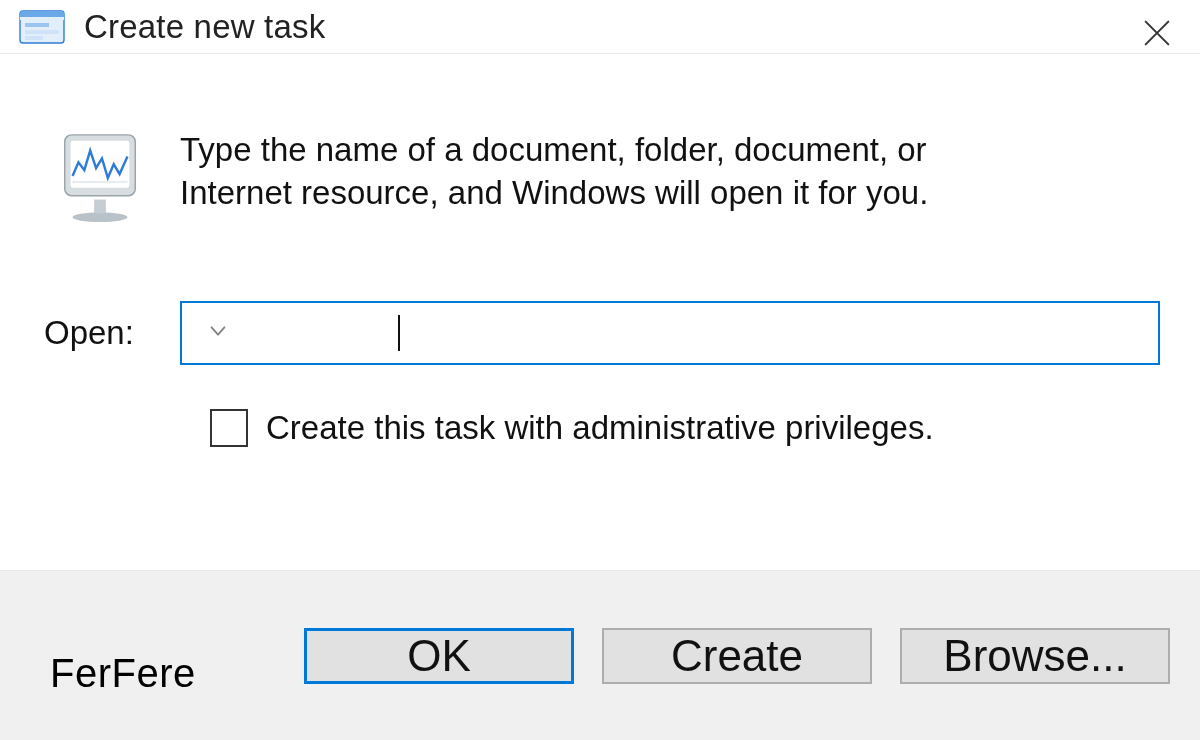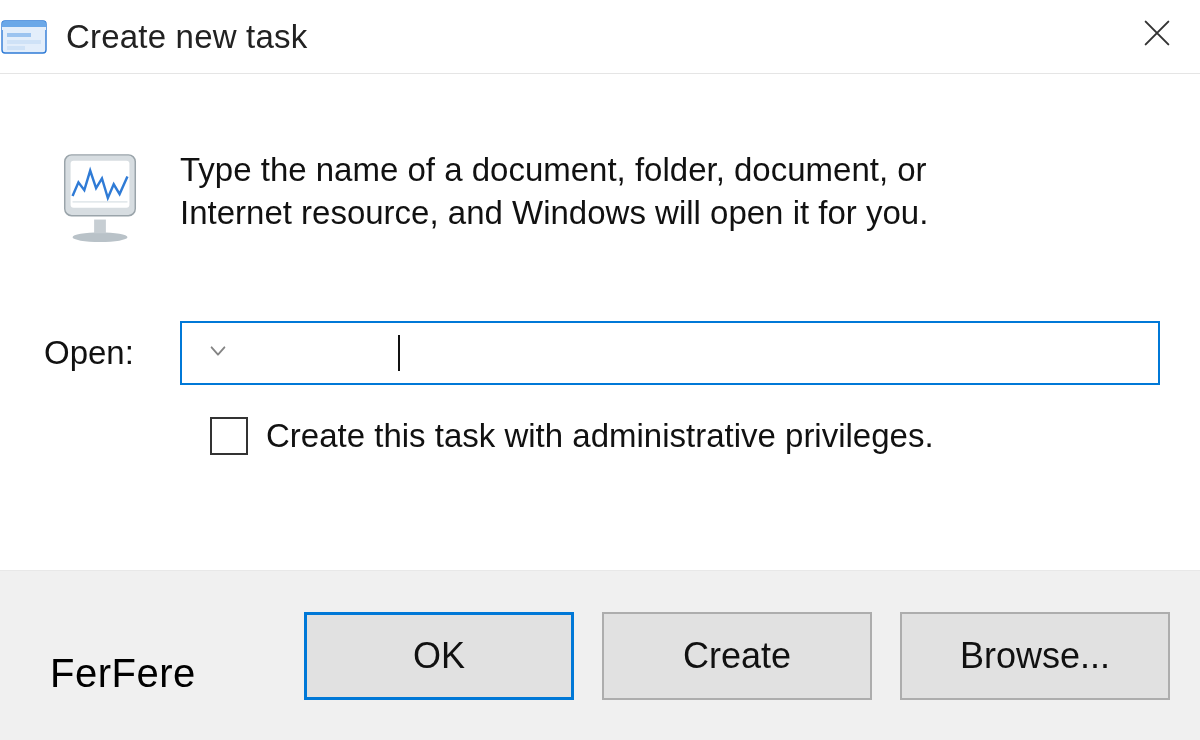--- a/index.html
+++ b/index.html
@@ -5,23 +5,24 @@
     * { margin: 0; padding: 0; box-sizing: border-box; }
     html, body { width: 1200px; height: 740px; overflow: hidden; }
     body {
       font-family: "Segoe UI", Arial, sans-serif;
       background: #ffffff;
       color: #1a1a1a;
     }
     .window { width: 1200px; height: 740px; position: relative; background: #ffffff; }
     
     .titlebar {
-      height: 74px;
+      height: 54px;
       display: flex;
       align-items: center;
+      padding-left: 18px;
       border-bottom: 1px solid #e5e5e5;
       position: relative;
     }
     .titlebar-icon {
       width: 48px; height: 36px; position: relative; margin-right: 18px;
     }
     .titlebar-icon svg { width: 100%; height: 100%; display:block; }
     .titlebar-title { font-size: 33px; color: #222; letter-spacing: 0.2px; }
     .close-btn {
       position: absolute; right: 0; top: 0; width: 86px; height: 70px;
@@ -63,37 +64,37 @@
       animation: blink 1s steps(1) infinite;
     }
     @keyframes blink { 50% { opacity: 0; } }
     .combo-drop {
       width: 36px; height: 100%; display:flex; align-items:center; justify-content:center;
       color:#848484; cursor:pointer;
     }
     .combo-drop svg { width: 22px; height: 22px; }
     
     .checkbox-row {
-      display:flex; align-items:flex-end; margin-top: 32px; padding-left: 170px;
+      display:flex; align-items:flex-end; margin-top: 44px; padding-left: 170px;
     }
     .checkbox {
       width: 38px; height: 38px; border: 2px solid #333; background:#fff; margin-right: 18px;
       flex: 0 0 38px; cursor:pointer;
     }
     .checkbox-label { font-size: 33px; color:#111; }
     
     .footer {
       position:absolute; left:0; right:0; bottom:0; height: 170px;
       background:#f0f0f0; border-top: 1px solid #e8e8e8;
       display:flex; align-items:center; justify-content:flex-end;
       padding-right: 30px; gap: 28px;
     }
     .footer-btn {
-      width: 270px; height: 88px; background:#e1e1e1; border:2px solid #adadad;
-      font-size: 36px; color:#111; display:flex; align-items:center; justify-content:center;
+      width: 270px; height: 56px; background:#e1e1e1; border:2px solid #adadad;
+      font-size: 44px; color:#111; display:flex; align-items:center; justify-content:center;
       cursor:pointer;
     }
     .footer-btn.primary { border:3px solid #0078d7; background:#e1e1e1; }
     .watermark {
       position:absolute; left: 50px; bottom: 44px;
       font-size: 40px; color:#000000; font-weight: 500; letter-spacing: 0.5px;
       font-family: "Segoe UI", Arial, sans-serif;
     }
   </style>
 </head>

